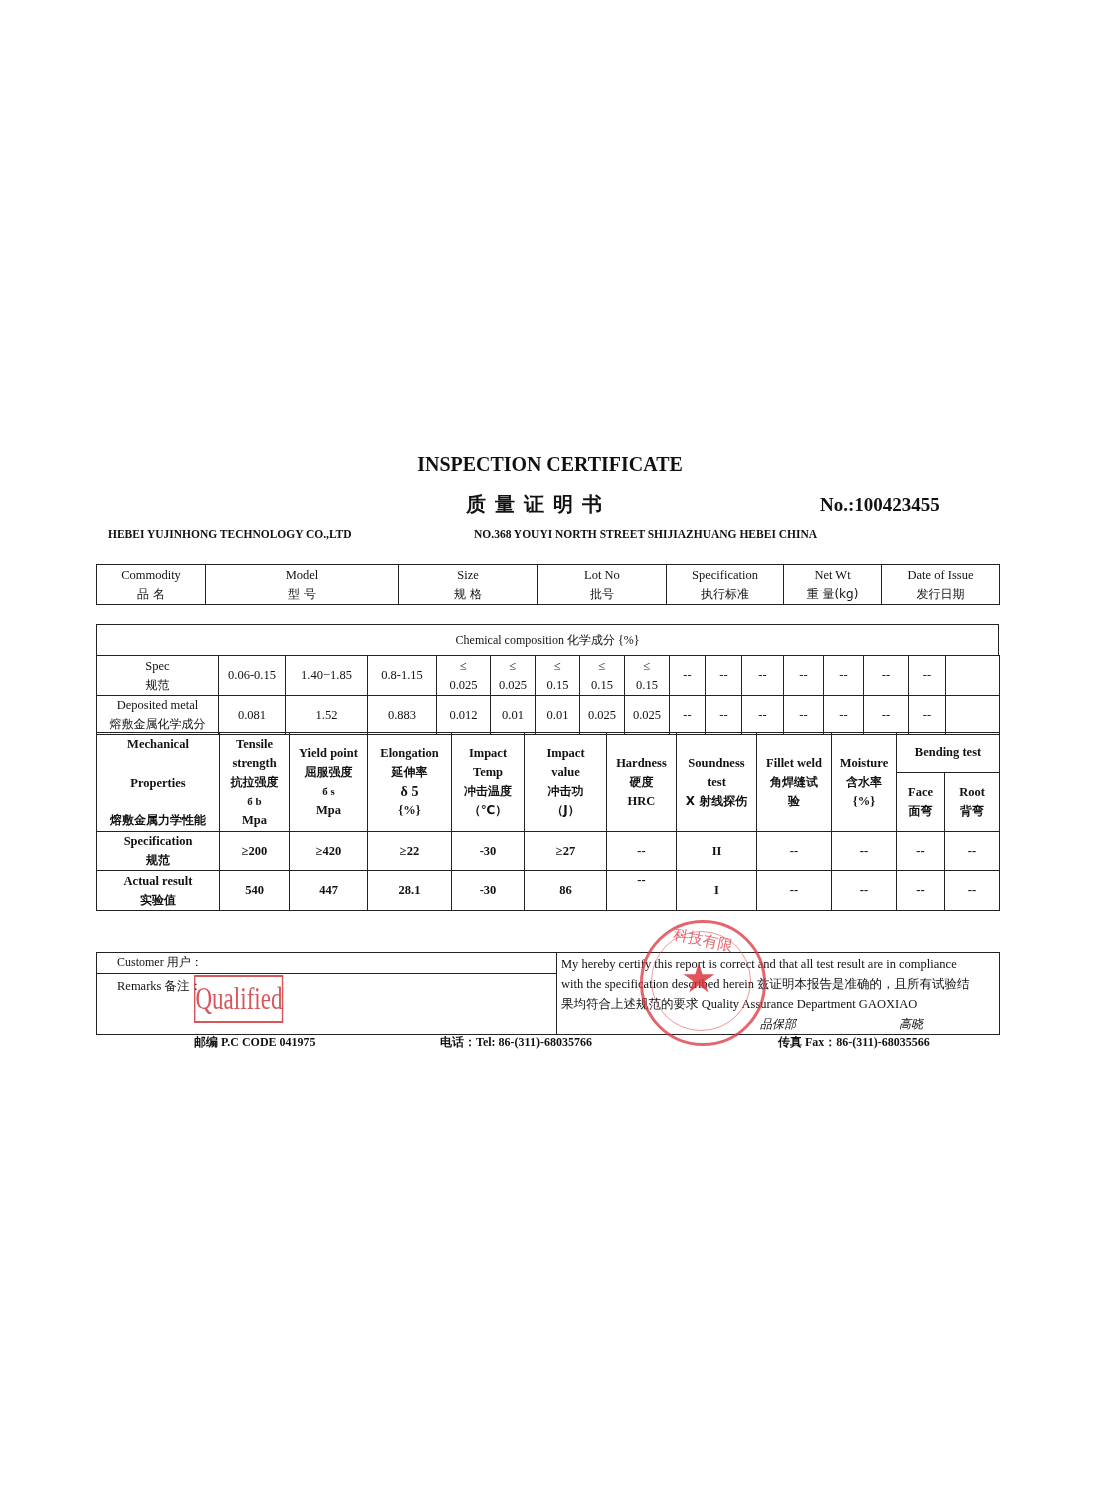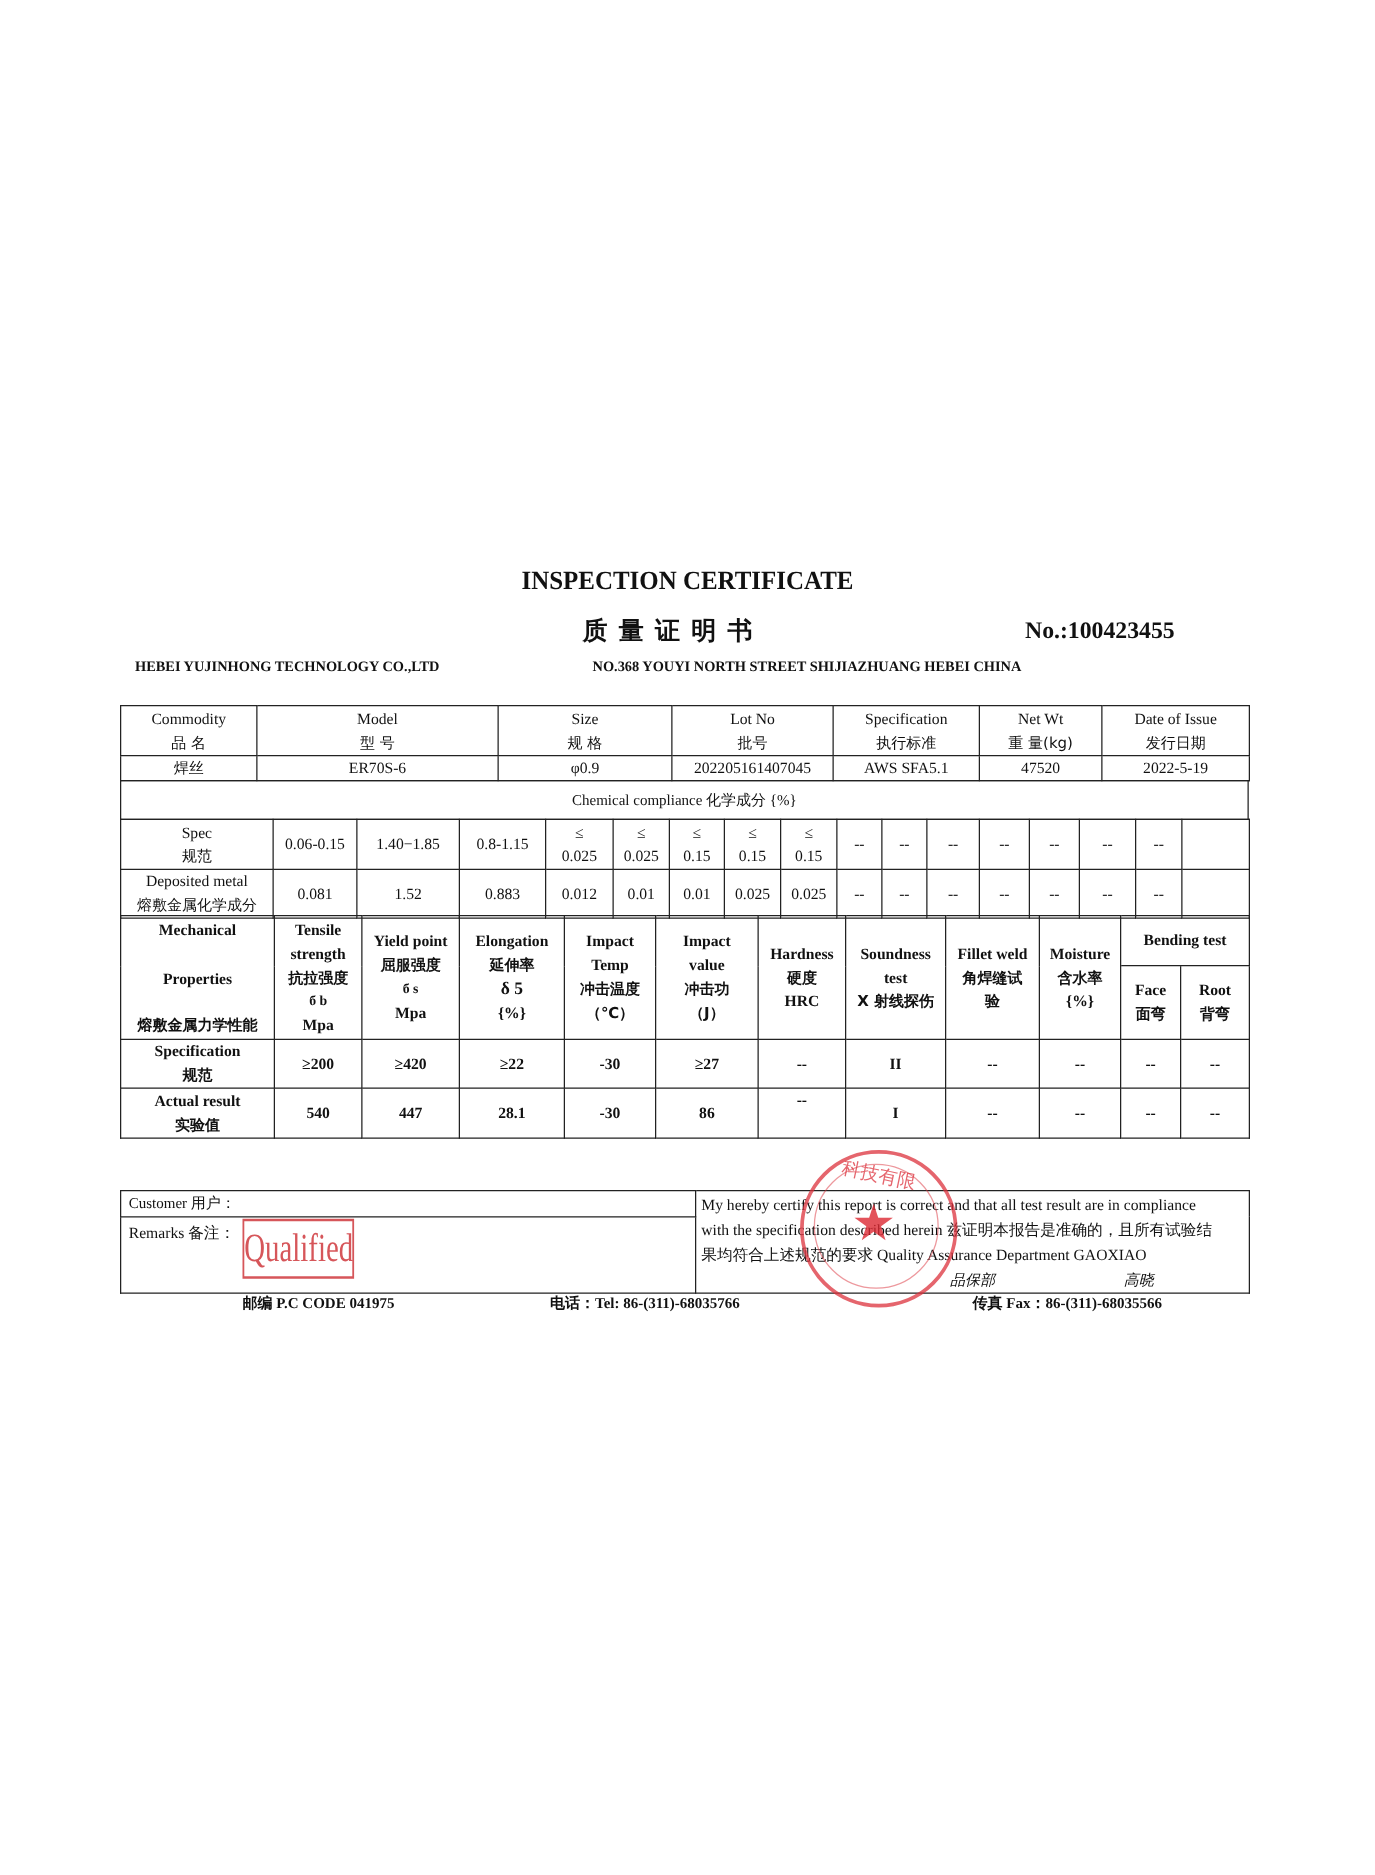--- a/index.html
+++ b/index.html
@@ -12,21 +12,21 @@
   .address { left:474px; top:528px; font-size:11.5px; font-weight:bold; }
 
   table { border-collapse:collapse; position:absolute; table-layout:fixed; }
   td { border:1px solid #222; text-align:center; vertical-align:middle; font-size:12.5px; line-height:19px; padding:0; overflow:hidden; }
   .cn { font-family:"DejaVu Sans",sans-serif; font-size:12px; }
   .t1 { left:96px; top:564px; width:903px; }
   .t2 { left:96px; top:624px; width:903px; }
   .t3 { left:96px; top:655px; width:903px; }
   .t4 { left:96px; top:732px; width:903px;font-weight:bold; }
   .t5 { left:96px; top:952px; width:903px; }
-  .left { text-align:left; padding-left:6px; vertical-align:top; }
+  .left { text-align:left; padding-left:20px; vertical-align:top; }
   .footer { top:1034px; font-size:12px; font-weight:bold; }
   .stamp-qualified { left:194px; top:975px; width:90px; height:44px; border:2px solid #d0393e; color:#d0393e; font-size:32px; line-height:42px; text-align:center; font-family:"Liberation Serif",serif; transform:scaleX(0.72); transform-origin:left top; width:120px; opacity:0.85; }
   .seal { left:640px; top:920px; width:120px; height:120px; border:3px solid rgba(220,50,60,0.75); border-radius:50%; }
   .seal-inner { position:absolute; left:8px; top:8px; width:98px; height:98px; border:1px solid rgba(220,50,60,0.5); border-radius:50%; }
   .seal-star { position:absolute; left:38px; top:36px; font-size:40px; color:rgba(220,40,50,0.8); line-height:40px; }
   .seal-text { position:absolute; left:30px; top:8px; font-size:15px; color:rgba(220,50,60,0.75); font-family:"DejaVu Sans",sans-serif; transform:rotate(12deg); }
 </style>
 </head>
 <body>
 
@@ -70,36 +70,27 @@
         </td>
     <td>
           <div>Net Wt</div>
           <div class="cn">重  量(kg)</div>
         </td>
     <td>
           <div>Date of Issue</div>
           <div class="cn">发行日期</div>
         </td>
   </tr>
-  <tr style="height:20px">
-    <td class="cn">焊丝</td>
-    <td>ER70S-6</td>
-    <td>φ0.9</td>
-    <td>202205161407045</td>
-    <td>AWS SFA5.1</td>
-    <td>47520</td>
-    <td>2022-5-19</td>
-  </tr>
 </tbody>
   </table>
 
 <table class="t2">
   <tbody>
       <tr style="height:31px">
-        <td class="cn" style="font-family:'Liberation Serif',serif;">Chemical   compliance 化学成分 {%}</td>
+        <td class="cn" style="font-family:'Liberation Serif',serif;">Chemical   composition 化学成分 {%}</td>
       </tr>
 </tbody>
   </table>
 
 <table class="t3">
   <colgroup>
     <col style="width:122px">
       <col style="width:67px">
       <col style="width:82px">
       <col style="width:69px">

